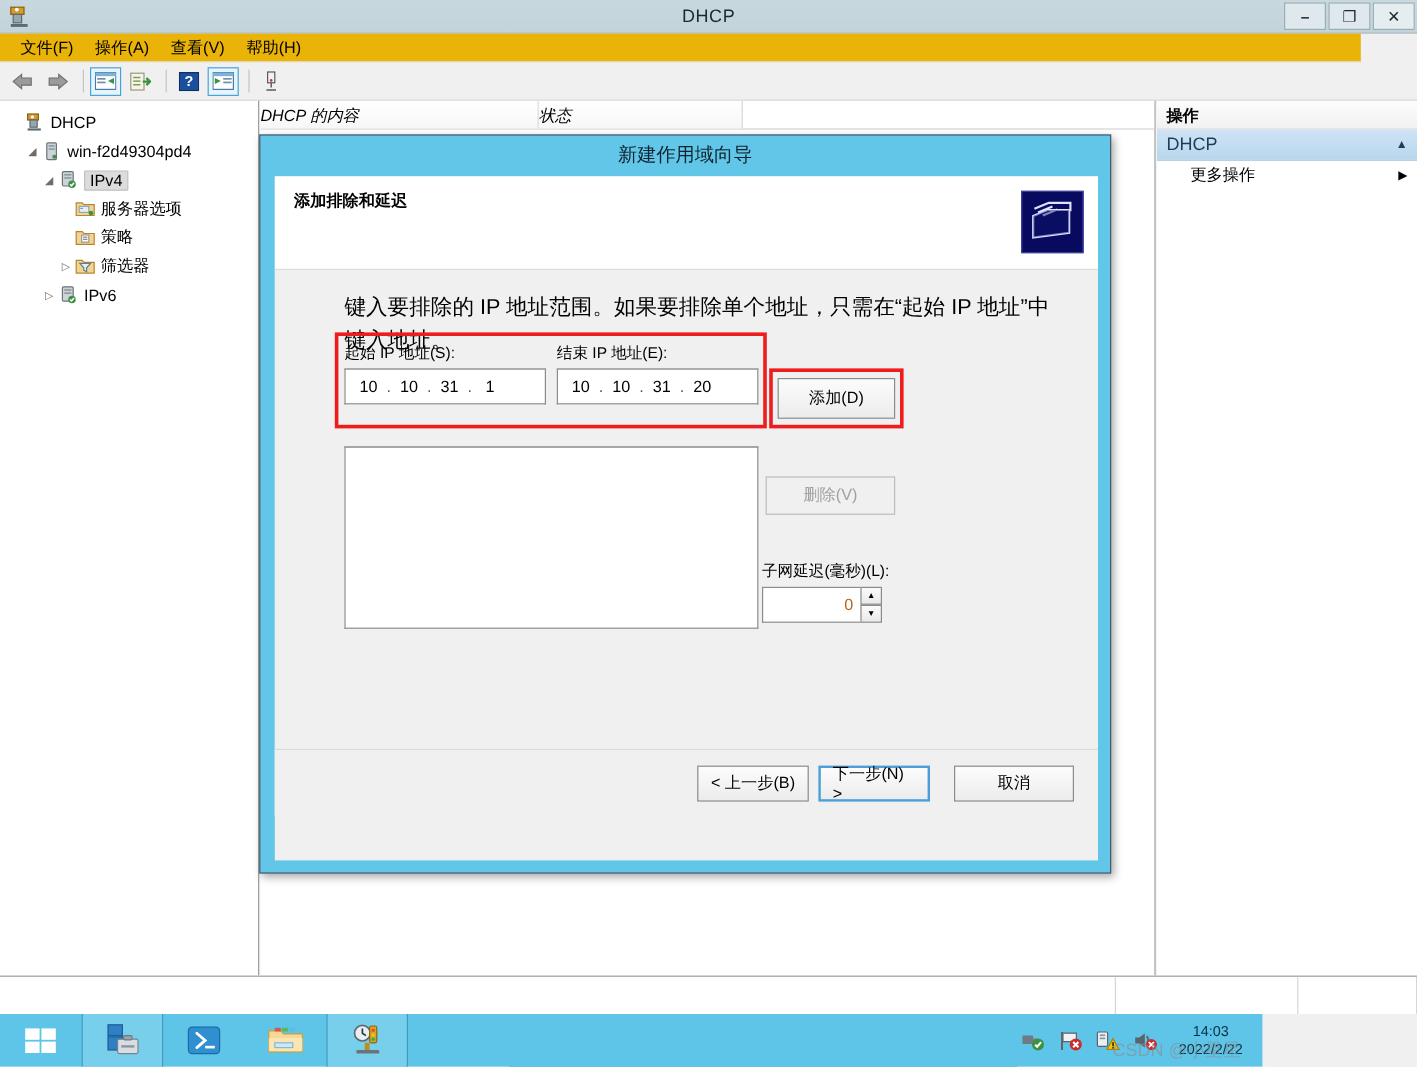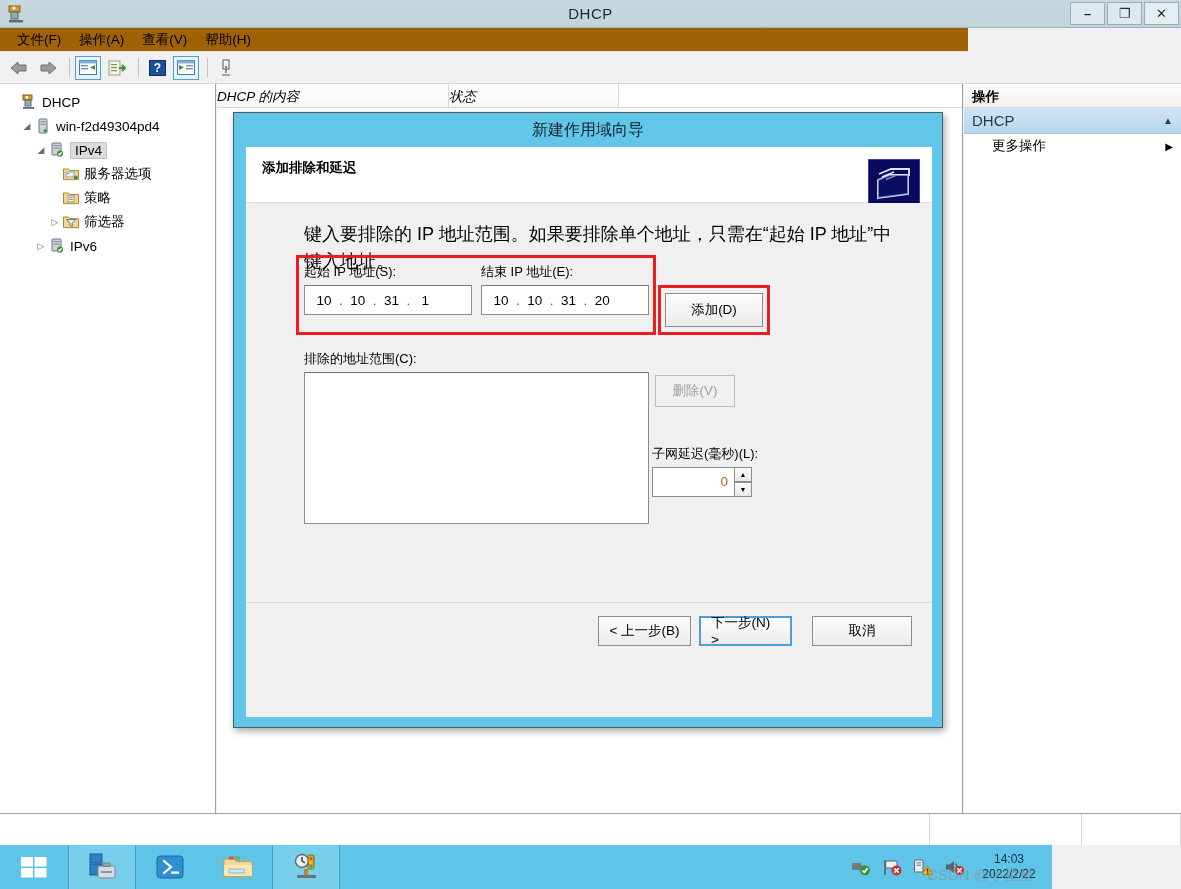--- a/index.html
+++ b/index.html
@@ -26,22 +26,22 @@
   .winbtns{ position:absolute; right:2px; top:2px; display:flex; gap:2px; }
   .winbtn{
     width:35px; height:23px; background:#dfe8ec;
     border:1px solid #9aaeb6; display:flex; align-items:center; justify-content:center;
     font-size:13px; font-weight:bold; color:#1a2a33; cursor:pointer;
   }
   .winbtn.close{ background:#e5edf0; }
 
   
   #menubar{
-    position:absolute; left:0; top:28px; width:968px; height:24px;
-    background:#a16207; display:flex; align-items:center; padding-left:8px;
+    position:absolute; left:0; top:28px; width:1134px; height:24px;
+    background:#eab308; display:flex; align-items:center; padding-left:8px;
     border-bottom:1px solid #e2e2e2;
   }
   #menubar .mi{ padding:3px 9px; font-size:13.5px; cursor:pointer; white-space:nowrap; }
 
   
   #toolbar{
     position:absolute; left:0; top:52px; width:1181px; height:32px;
     background:#f0f0f0; display:flex; align-items:center; padding-left:6px;
     border-bottom:1px solid #d4d4d4;
   }
@@ -83,29 +83,29 @@
 
   
   #statusstrip{
     position:absolute; left:0; top:813px; width:1181px; height:32px;
     background:#fff; border-top:1px solid #a0a0a0; display:flex;
   }
   #statusstrip .sseg{ border-right:1px solid #d6d6d6; height:100%; }
 
   
   #wizard{
-    position:absolute; left:233px; top:112px; width:710px; height:616px;
+    position:absolute; left:216px; top:112px; width:710px; height:616px;
     background:#62c6e8; border:1px solid #4d5b61;
     box-shadow:2px 3px 7px rgba(0,0,0,.35);
   }
   #wiz-title{ height:34px; line-height:34px; text-align:center;
               font-size:16px; color:#0f2530; }
   #wiz-body{ position:absolute; left:12px; top:34px; width:686px; height:570px; background:#f0f0f0; }
 
-  .wiz-head{ height:56px; background:#fff; border-bottom:1px solid #dcdcdc;
+  .wiz-head{ height:78px; background:#fff; border-bottom:1px solid #dcdcdc;
              padding:12px 16px; position:relative; }
   .wiz-head h3{ margin:0 0 4px 0; font-size:13.5px; font-weight:bold; }
   .wiz-head p{ margin:0 0 0 18px; font-size:13px; line-height:1.45; width:600px; }
   .wiz-banner{ position:absolute; right:12px; top:12px; width:52px; height:52px;
                background:#070a5e; border:1px solid #3b3fa0; }
 
   .wiz-content{ position:relative; height:455px; background:#f0f0f0; }
   .wiz-foot{ position:absolute; left:0; bottom:0; width:686px; height:56px;
              background:#f0f0f0; border-top:1px solid #dcdcdc;
              display:flex; align-items:center; justify-content:flex-end; padding-right:20px; gap:8px; }
@@ -403,25 +403,24 @@
           <span class="dot">.</span>
           <span class="oct">31</span>
           <span class="dot">.</span>
           <span class="oct">20</span>
         </div>
       </div>
 
       <div class="btn" style="position:absolute; left:419px; top:90px; width:98px; height:34px;">添加(D)</div>
 
       <div style="position:absolute; left:58px; top:147px; width:345px;">
-        <div class="fld-label">排除的地址范围(C):</div>
         <div class="listbox" style="height:152px;"></div>
       </div>
 
-      <div class="btn disabled" style="position:absolute; left:409px; top:172px; width:80px; height:32px;">删除(V)</div>
+      <div class="btn disabled" style="position:absolute; left:409px; top:172px; width:108px; height:32px;">删除(V)</div>
 
       <div style="position:absolute; left:406px; top:242px;">
         <div class="fld-label">子网延迟(毫秒)(L):</div>
         <div class="spin">
           <div class="sval">0</div>
           <div class="sbtns">
             <div class="sbtn">▲</div>
             <div class="sbtn">▼</div>
           </div>
         </div>

